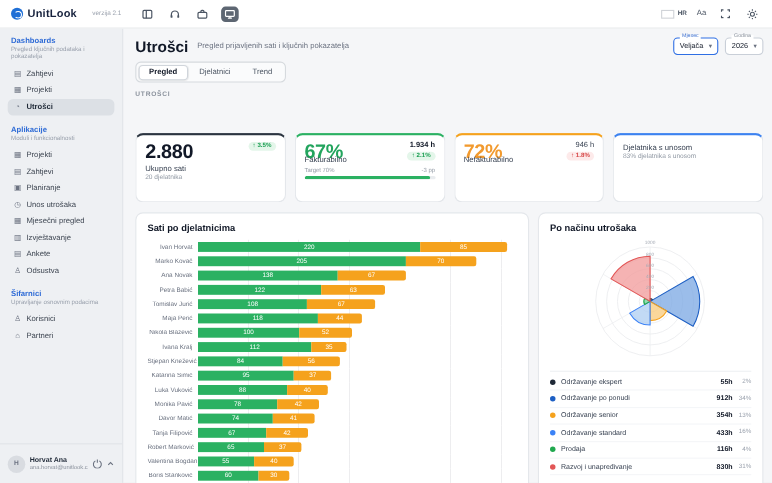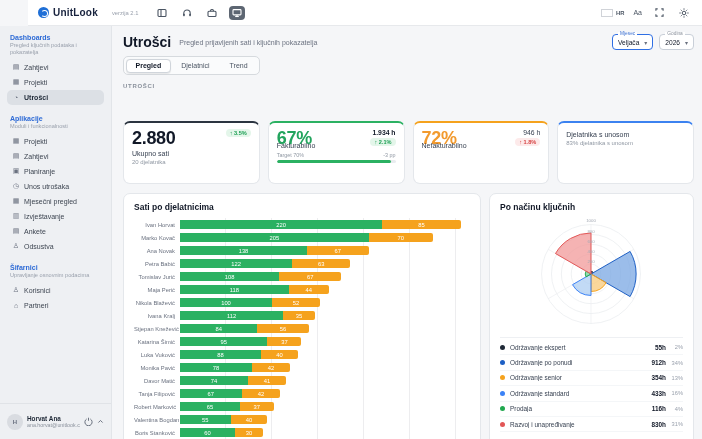--- a/index.html
+++ b/index.html
@@ -1,21 +1,21 @@
 <!DOCTYPE html>
 <html><head>
 <meta charset="utf-8">
 <style>
   html,body{margin:0;padding:0;background:#d8dadd;}
   *{box-sizing:border-box;}
   .app{width:702px;height:439px;position:relative;overflow:hidden;background:#f5f6f8;
        font-family:"Liberation Sans",sans-serif;color:#1f2937;}
   
   .topbar{position:absolute;top:0;left:0;right:0;height:26px;background:#fff;
-          border-bottom:1px solid #e7e9ec;display:flex;align-items:center;padding:0 10px;z-index:6;margin-left:28px;}
+          border-bottom:1px solid #e7e9ec;display:flex;align-items:center;padding:0 10px;z-index:6;}
   .brand{display:flex;align-items:center;gap:4px;}
   .brand-dot{width:11px;height:11px;border-radius:50%;background:#1f6fd6;position:relative;}
   .brand-dot::after{content:"";position:absolute;left:2.5px;top:2.5px;width:5px;height:5px;
           border-radius:50%;border:1.4px solid #fff;border-left-color:transparent;}
   .brand-name{font-size:10px;font-weight:bold;color:#17223d;letter-spacing:.2px;}
   .version{font-size:5.8px;color:#9aa1ad;margin-left:14px;}
   .top-icons{display:flex;align-items:center;gap:9px;margin-left:16px;}
   .tico{width:16px;height:14px;display:flex;align-items:center;justify-content:center;border-radius:4px;cursor:pointer;}
   .tico.active{background:#5d6672;}
   .top-right{margin-left:auto;display:flex;align-items:center;gap:9px;}
@@ -470,21 +470,21 @@
   <div class="brow">
     <span class="bname">Goran Tomić</span>
     <div class="bplot">
       <div class="seg" style="width:39.6px;background:#2bb162">43</div>
       <div class="seg last" style="width:34.0px;background:#f5a21d">37</div>
     </div>
   </div>
           </div>
       </div>
       <div class="panel right">
-        <div class="ptitle">Po načinu ključnih</div>
+        <div class="ptitle">Po načinu utrošaka</div>
         <div class="polarwrap">
             <svg width="185" height="120" viewBox="0 0 185 120">
               <circle cx="92" cy="60" r="10.0" fill="none" stroke="#e8eaed" stroke-width="0.7"></circle>
               <circle cx="92" cy="60" r="20.0" fill="none" stroke="#e8eaed" stroke-width="0.7"></circle>
               <circle cx="92" cy="60" r="30.0" fill="none" stroke="#e8eaed" stroke-width="0.7"></circle>
               <circle cx="92" cy="60" r="40.0" fill="none" stroke="#e8eaed" stroke-width="0.7"></circle>
               <circle cx="92" cy="60" r="50.0" fill="none" stroke="#e8eaed" stroke-width="0.7"></circle>
               <line x1="92" y1="60" x2="92.0" y2="10.0" stroke="#eceef1" stroke-width="0.7"></line>
               <line x1="92" y1="60" x2="135.3" y2="35.0" stroke="#eceef1" stroke-width="0.7"></line>
               <line x1="92" y1="60" x2="135.3" y2="85.0" stroke="#eceef1" stroke-width="0.7"></line>

